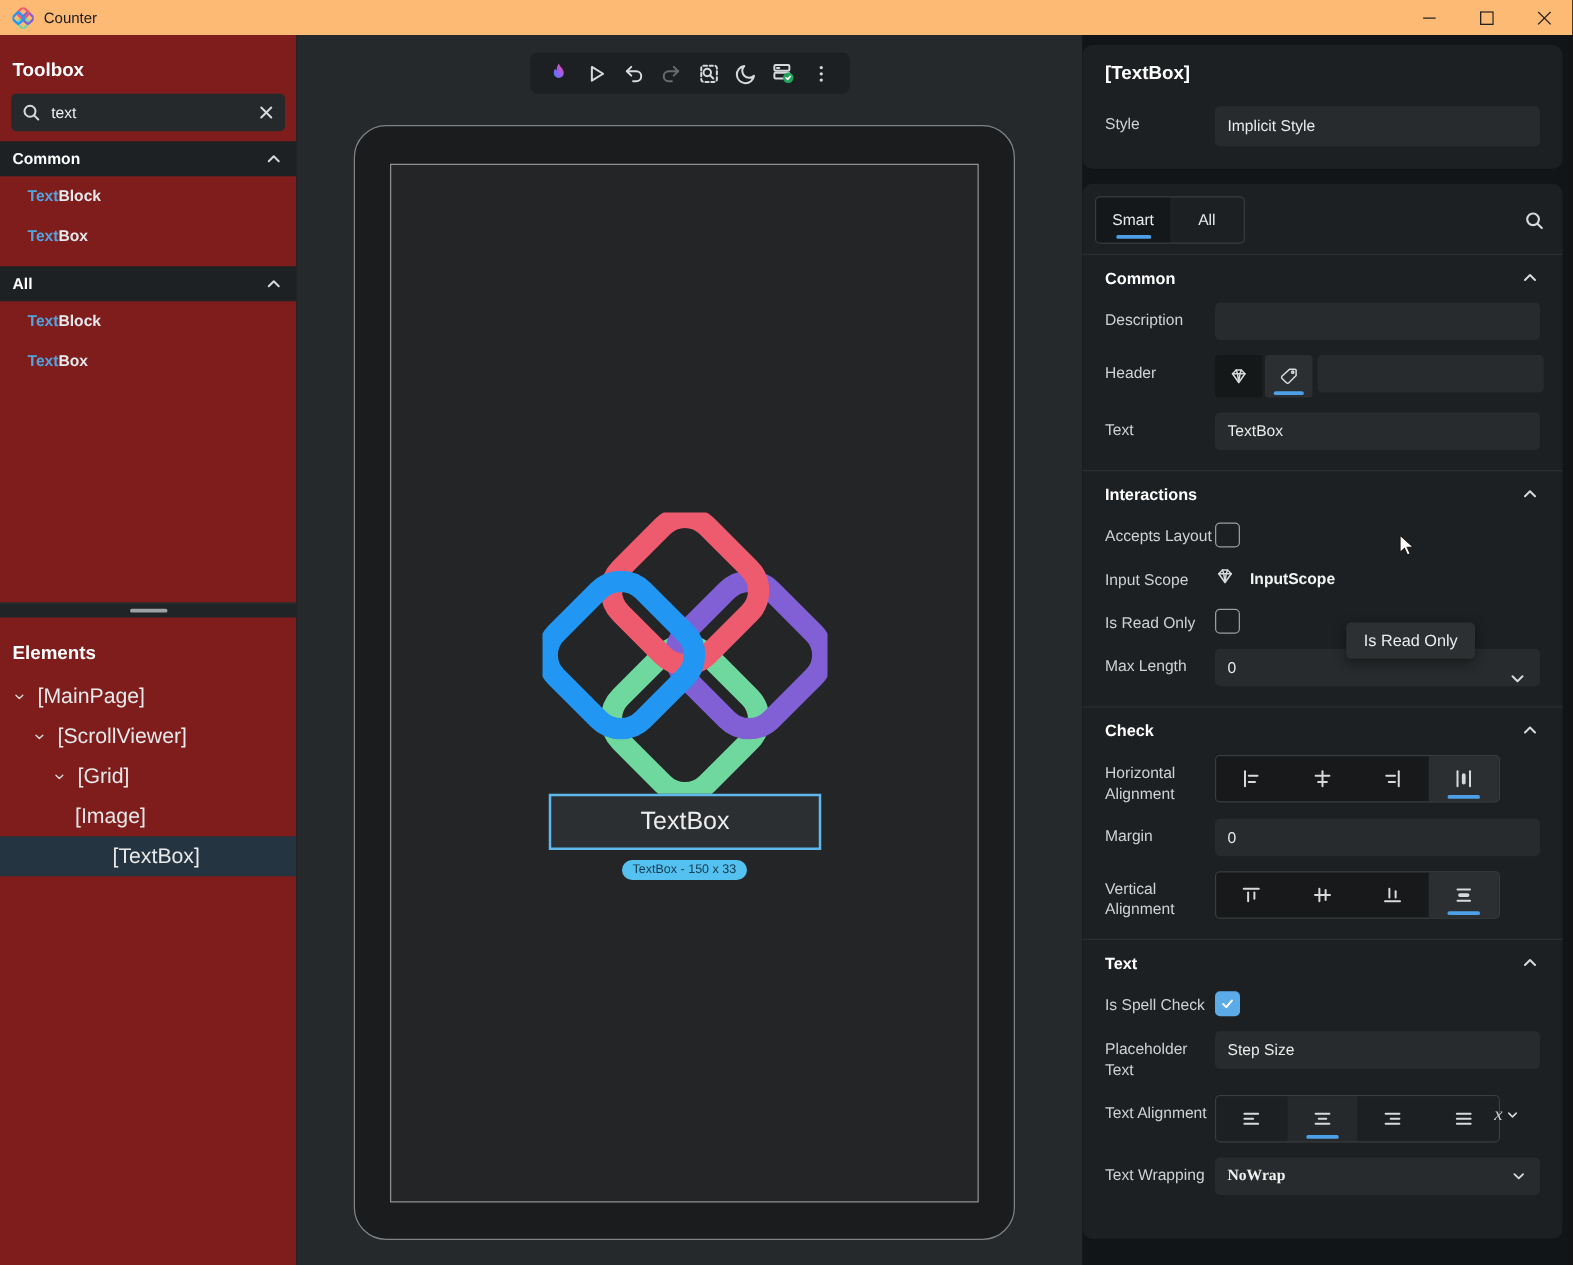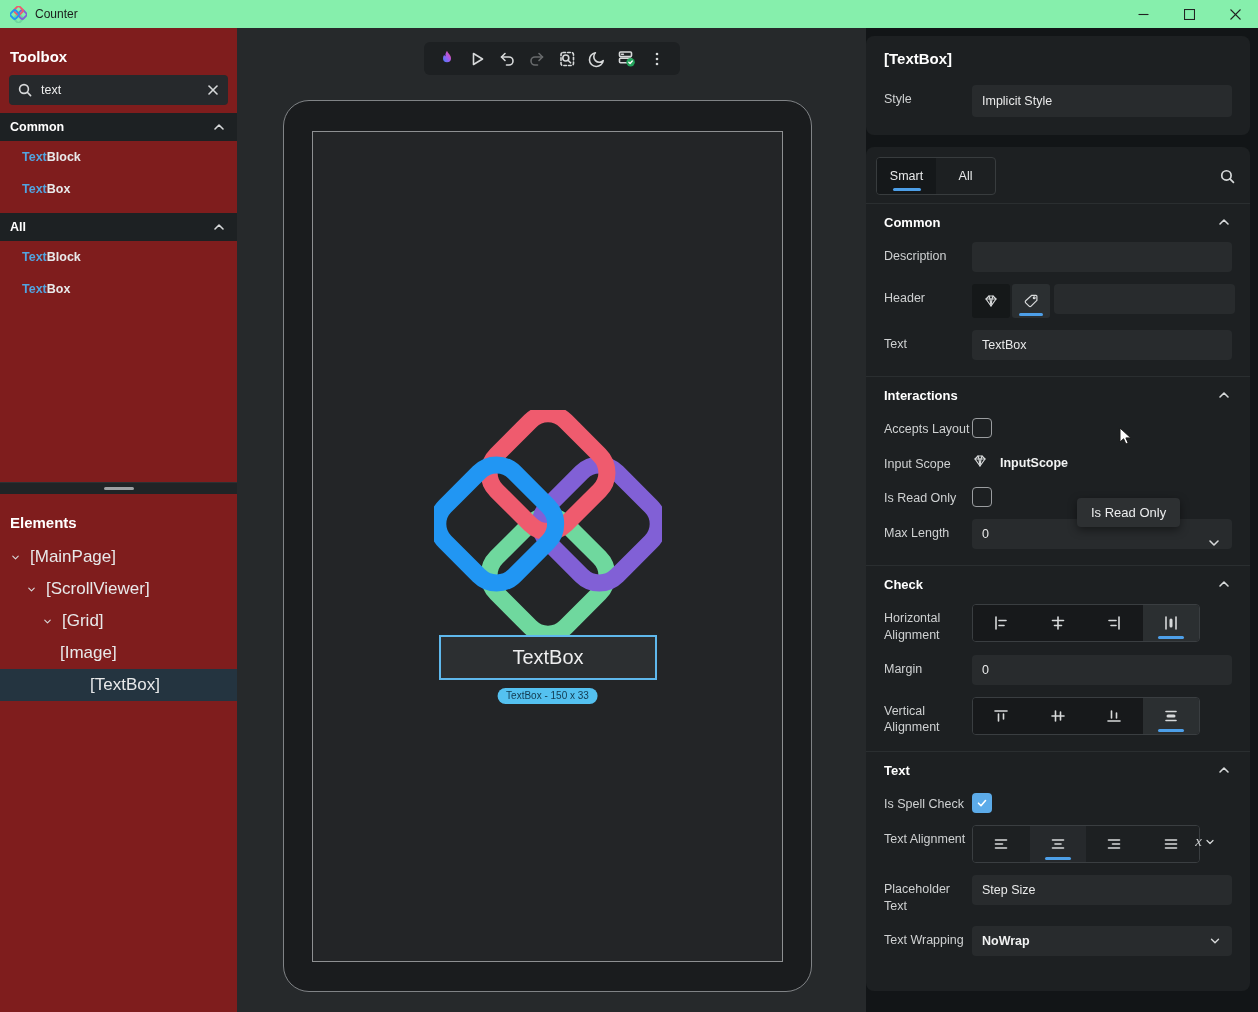--- a/index.html
+++ b/index.html
@@ -2,21 +2,21 @@
 <html><head>
 <meta charset="utf-8">
 <style>
   * { margin:0; padding:0; box-sizing:border-box; }
   html,body { width:1258px; height:1012px; overflow:hidden; background:#0e1113;
               font-family:"Liberation Sans","DejaVu Sans",sans-serif; }
   svg { display:block; }
   .ic { stroke:#d7d9da; fill:none; stroke-width:1.6; stroke-linecap:round; stroke-linejoin:round; }
 
   
-  .titlebar { height:28px; background:#86efac; display:flex; align-items:center; position:relative; }
+  .titlebar { height:28px; background:#fdba74; display:flex; align-items:center; position:relative; }
   .titlebar .applogo { margin:0 8px 0 10px; }
   .titlebar .apptitle { font-size:12px; color:#1b1b1b; }
   .winbtns { position:absolute; right:0; top:0; height:28px; display:flex; }
   .winbtn { width:46px; height:28px; display:flex; align-items:center; justify-content:center; }
   .winbtn svg { stroke:#222; stroke-width:1.1; fill:none; }
 
   
   .app { position:absolute; top:28px; left:0; right:0; bottom:0; display:flex; }
 
   
@@ -89,21 +89,21 @@
   .iconbtn .ubar { position:absolute; bottom:2px; left:50%; transform:translateX(-50%);
                    width:24px; height:3px; border-radius:2px; background:#4d9fe8; }
   .aligngroup { display:flex; border:1px solid #3a3e41; border-radius:4px; overflow:hidden;
                 width:228px; }
   .alignbtn { flex:1; height:36px; background:#17191b; display:flex; align-items:center;
               justify-content:center; position:relative; }
   .alignbtn.sel { background:#2b2f31; }
   .alignbtn .ubar { position:absolute; bottom:2px; left:50%; transform:translateX(-50%);
                     width:26px; height:3px; border-radius:2px; background:#4d9fe8; }
   .dropdown { height:30px; background:#282b2d; border-radius:4px; display:flex;
-              align-items:center; padding:0 10px; font-weight:bold; color:#f0f1f1; }
+              align-items:center; padding:0 10px; font-weight:bold; color:#f0f1f1;font-family:Liberation Serif, serif; }
   .dropdown .sp { flex:1; }
   .tooltip { position:absolute; left:211px; top:351px; background:#2d3032; border-radius:4px;
              padding:7px 14px; font-size:13px; color:#ecedee; box-shadow:0 3px 10px rgba(0,0,0,.45);
              white-space:nowrap; z-index:5; }
   .row-chev { position:absolute; right:28px; top:388px; }
   .xbind { position:absolute; right:16px; display:flex; align-items:center; gap:2px;
            color:#cfd1d2; font-size:15px; font-style:italic;
            font-family:"Liberation Serif","DejaVu Serif",serif; }
   .cursor { position:absolute; left:253px; top:399px; z-index:9; }
   .inputscope-val { font-weight:bold; color:#f2f3f3; margin-left:12px; padding-top:3px; }
@@ -529,20 +529,24 @@
         <div class="prow">
           <div class="plabel">Is Spell Check</div>
           <div class="pfield" style="padding-top:3px">
             <div class="checkbox checked">
               <svg width="12" height="12" viewBox="0 0 12 12">
                   <path d="M2.5 6.2 L5 8.7 L9.5 3.5" stroke="#fff" fill="none" stroke-width="1.6" stroke-linecap="round" stroke-linejoin="round"></path>
                 </svg>
             </div>
           </div>
         </div>
+        <div class="prow">
+          <div class="plabel">Placeholder Text</div>
+          <div class="pfield"><input class="tinput" value="Step Size" style=""></div>
+        </div>
         <div class="prow" style="position:relative">
           <div class="plabel">Text Alignment</div>
           <div class="pfield">
             <div class="aligngroup">
               <div class="alignbtn" style="background:#1d2022">
                 <svg class="ic" width="18" height="18" viewBox="0 0 18 18">
                     <line x1="3.5" y1="5" x2="14.5" y2="5"></line>
                     <line x1="3.5" y1="9" x2="10.5" y2="9"></line>
                     <line x1="3.5" y1="13" x2="14.5" y2="13"></line>
                   </svg>
@@ -570,24 +574,20 @@
                   </svg>
               </div>
             </div>
           </div>
           <div class="xbind" style="top:8px">
             <span>x</span>
             <svg class="ic" width="12" height="12" viewBox="0 0 16 16">
                 <polyline points="4,6 8,10 12,6"></polyline>
               </svg>
           </div>
-        </div>
-        <div class="prow">
-          <div class="plabel">Placeholder Text</div>
-          <div class="pfield"><input class="tinput" value="Step Size" style=""></div>
         </div>
         <div class="prow">
           <div class="plabel">Text Wrapping</div>
           <div class="pfield">
             <div class="dropdown">
               <span>NoWrap</span>
               <span class="sp"></span>
               <svg class="ic" width="14" height="14" viewBox="0 0 16 16">
                   <polyline points="4,6 8,10 12,6"></polyline>
                 </svg>

